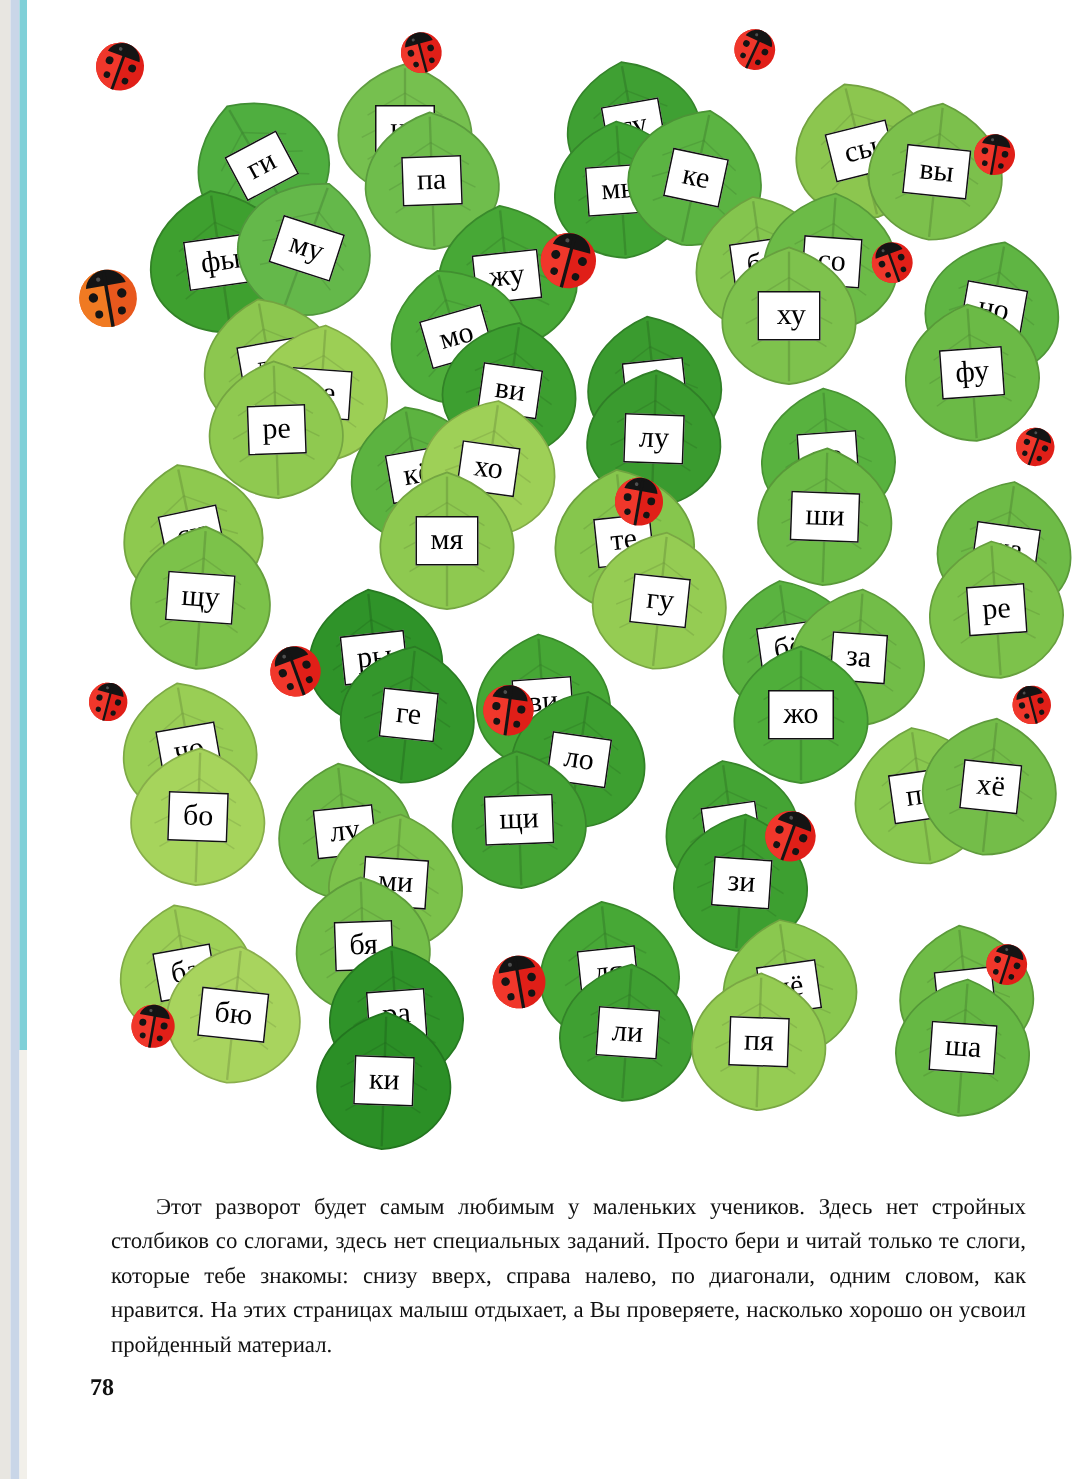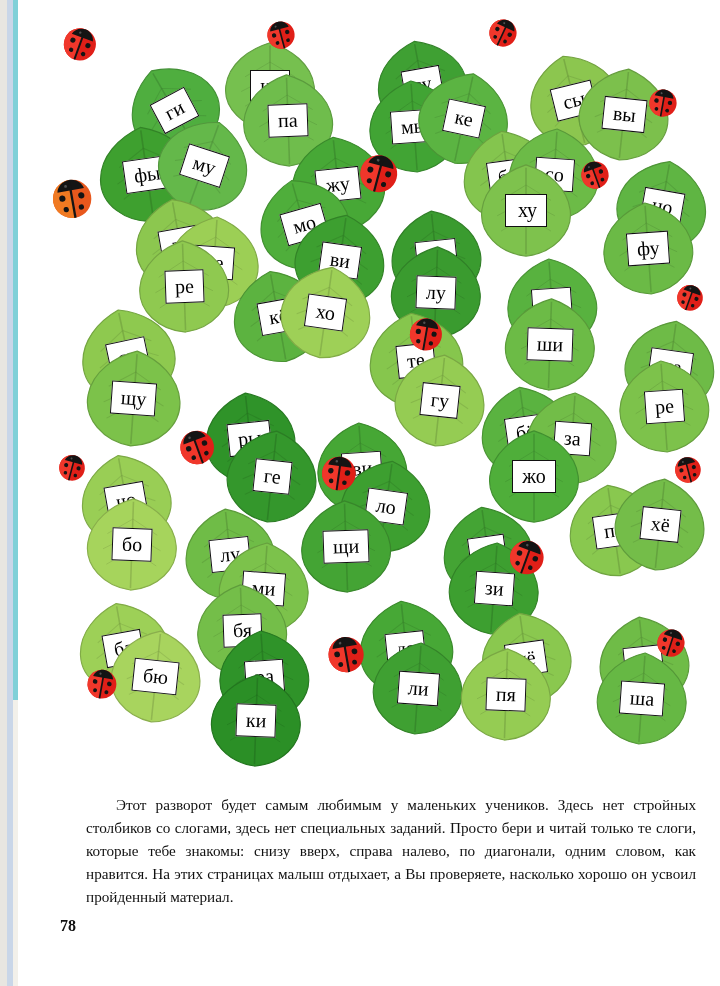--- a/index.html
+++ b/index.html
@@ -37,21 +37,21 @@
     font-family:"Liberation Serif", serif;
     font-size:20px;line-height:1;
     color:#000;
     padding:5px 9px 6px 9px;
     text-align:center;
     white-space:nowrap;
     box-shadow:0 0 0 0 rgba(0,0,0,0);
   }
   .bug{position:absolute;}
   .para{
-    position:absolute;left:86px;top:793px;width:610px;
+    position:absolute;left:74px;top:793px;width:610px;
     font-family:"Liberation Serif", serif;
     font-size:15.2px;line-height:1.52;
     color:#111;text-align:justify;
     text-indent:30px;
   }
   .pageno{
     position:absolute;left:60px;top:917px;
     font-family:"Liberation Serif", serif;
     font-size:16px;font-weight:bold;color:#111;
   }
@@ -413,20 +413,34 @@
                C 72 10, 93 26, 96 50
                C 99 74, 78 95, 50 98
                C 22 95, 1 74, 4 50
                C 7 26, 28 10, 50 3 Z" fill="#9ed057" stroke="#82ab47" stroke-width="1.2"></path>
       <path d="M50 6 L50 96" stroke="#779c41" stroke-width="1.6" fill="none" opacity="0.55"></path>
       <path d="M50 24 L24 40 M50 40 L20 56 M50 56 L24 72 M50 24 L76 40 M50 40 L80 56 M50 56 L76 72" stroke="#779c41" stroke-width="1" fill="none" opacity="0.4"></path>
     </g>
   </svg>
         <div class="syl" style="transform: rotate(8deg);">хо</div>
       </div>
+      <div class="leaf" style="left: 224px; top: 312px; width: 96px; height: 96px;">
+  <svg class="leafshape" viewBox="0 0 100 100" preserveAspectRatio="none" aria-hidden="true">
+    <g transform="rotate(0 50 50)">
+      <path d="M50 3
+               C 72 10, 93 26, 96 50
+               C 99 74, 78 95, 50 98
+               C 22 95, 1 74, 4 50
+               C 7 26, 28 10, 50 3 Z" fill="#8ec950" stroke="#74a542" stroke-width="1.2"></path>
+      <path d="M50 6 L50 96" stroke="#6b973c" stroke-width="1.6" fill="none" opacity="0.55"></path>
+      <path d="M50 24 L24 40 M50 40 L20 56 M50 56 L24 72 M50 24 L76 40 M50 40 L80 56 M50 56 L76 72" stroke="#6b973c" stroke-width="1" fill="none" opacity="0.4"></path>
+    </g>
+  </svg>
+        <div class="syl" style="transform: rotate(0deg);">мя</div>
+      </div>
       <div class="leaf" style="left: 478px; top: 256px; width: 96px; height: 96px;">
   <svg class="leafshape" viewBox="0 0 100 100" preserveAspectRatio="none" aria-hidden="true">
     <g transform="rotate(-4 50 50)">
       <path d="M50 3
                C 72 10, 93 26, 96 50
                C 99 74, 78 95, 50 98
                C 22 95, 1 74, 4 50
                C 7 26, 28 10, 50 3 Z" fill="#58b23f" stroke="#489234" stroke-width="1.2"></path>
       <path d="M50 6 L50 96" stroke="#42862f" stroke-width="1.6" fill="none" opacity="0.55"></path>
       <path d="M50 24 L24 40 M50 40 L20 56 M50 56 L24 72 M50 24 L76 40 M50 40 L80 56 M50 56 L76 72" stroke="#42862f" stroke-width="1" fill="none" opacity="0.4"></path>

